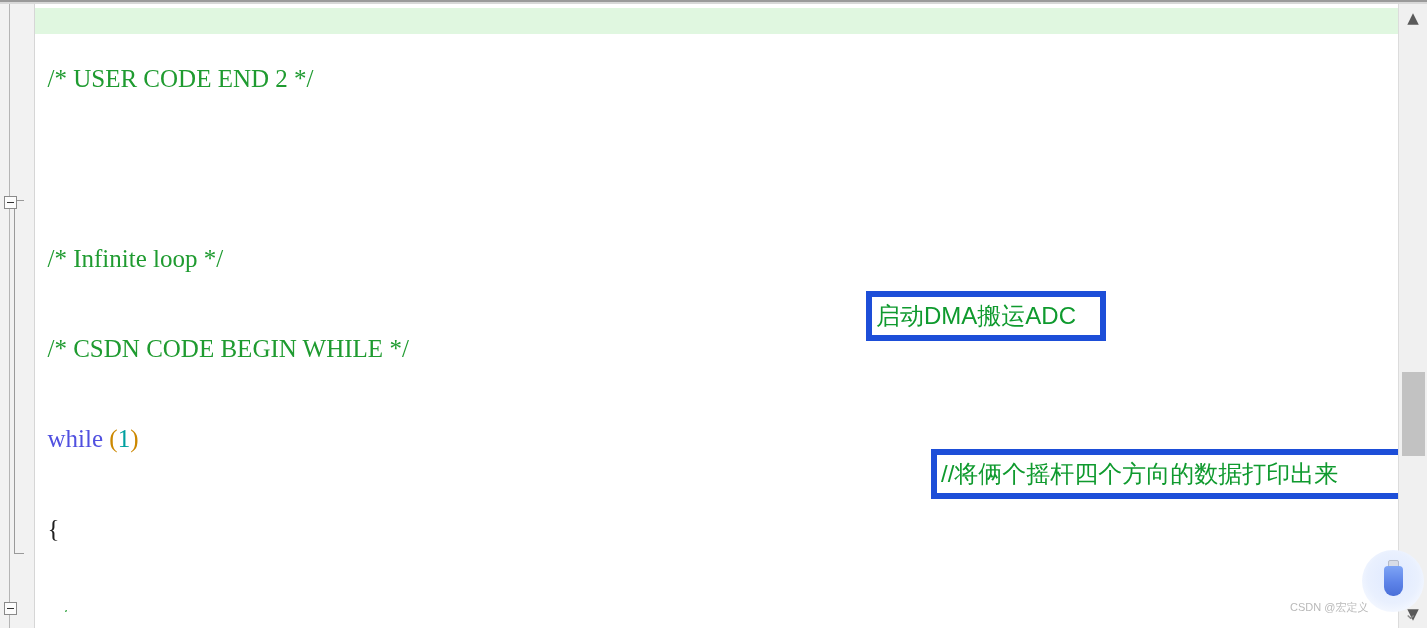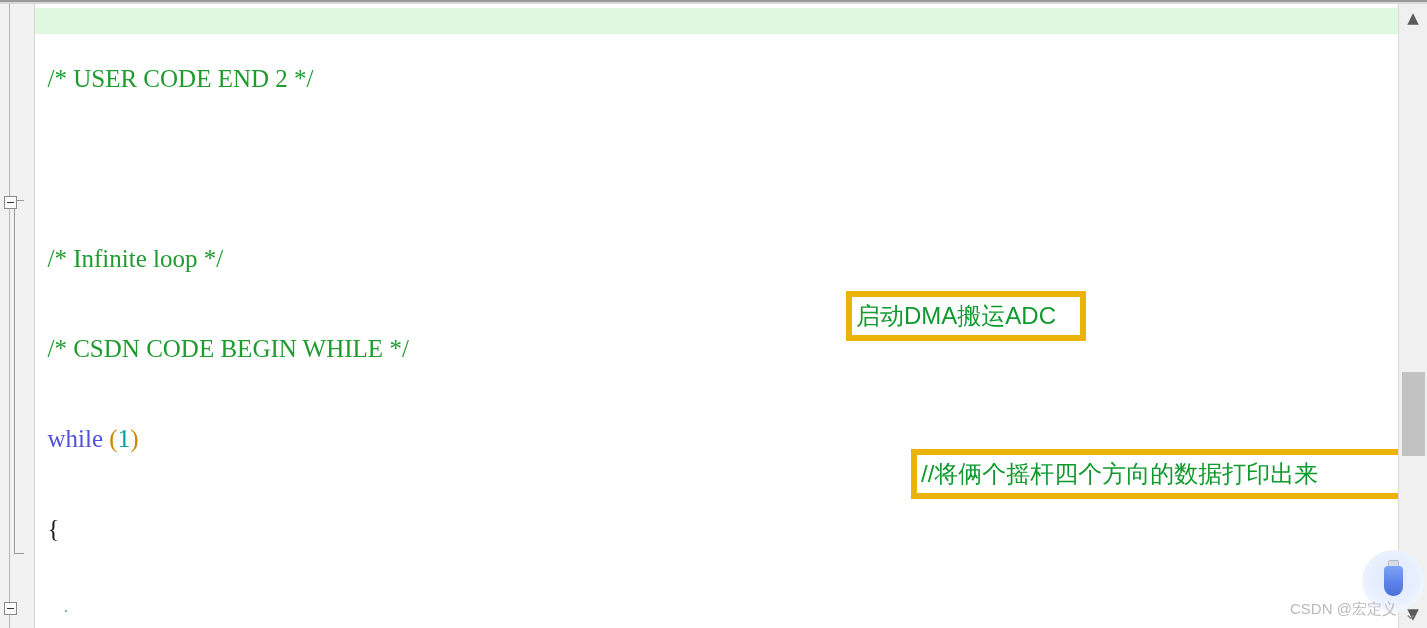--- a/index.html
+++ b/index.html
@@ -97,30 +97,31 @@
   .cmt   { color: #1f9b30; }
   .kw    { color: #5050e0; }
   .num   { color: #00a0a0; }
   .punct { color: #cc8800; }
   .plain { color: #202020; }
 
   
   .annot {
     position: absolute;
     background: #ffffff;
-    border: 6px solid #eab308;
+    border: 6px solid #1d4ed8;
     box-sizing: border-box;
     display: flex;
     align-items: center;
     padding-left: 4px;
     font-family: "Liberation Sans", sans-serif;
     font-size: 24px;
     color: #0f9a2e;
     white-space: nowrap;
     overflow: hidden;
+    margin-left: 20px;
   }
   .annot.a1 { left: 846px; top: 291px; width: 240px; height: 50px; }
   .annot.a2 { left: 381px; top: 383px; width: 558px; height: 50px; }
   .annot.a3 { left: 911px; top: 449px; width: 516px; height: 50px; }
 
   
   .vscroll {
     position: absolute;
     right: 0; top: 4px;
     width: 29px; height: 624px;
@@ -182,21 +183,21 @@
     background: #d8dce6;
     border: 1px solid #b4bac8;
     box-sizing: border-box;
   }
 
   
   .watermark {
     position: absolute;
     left: 1290px; top: 600px;
     font-family: "Liberation Sans", sans-serif;
-    font-size: 15px;
+    font-size: 11px;
     color: #b9b9b9;
     white-space: nowrap;
   }
   .wm-chevron {
     position: absolute;
     left: 1404px; top: 604px;
     color: #8a8a8a;
     font-size: 16px;
     font-family: "DejaVu Sans", sans-serif;
   }

